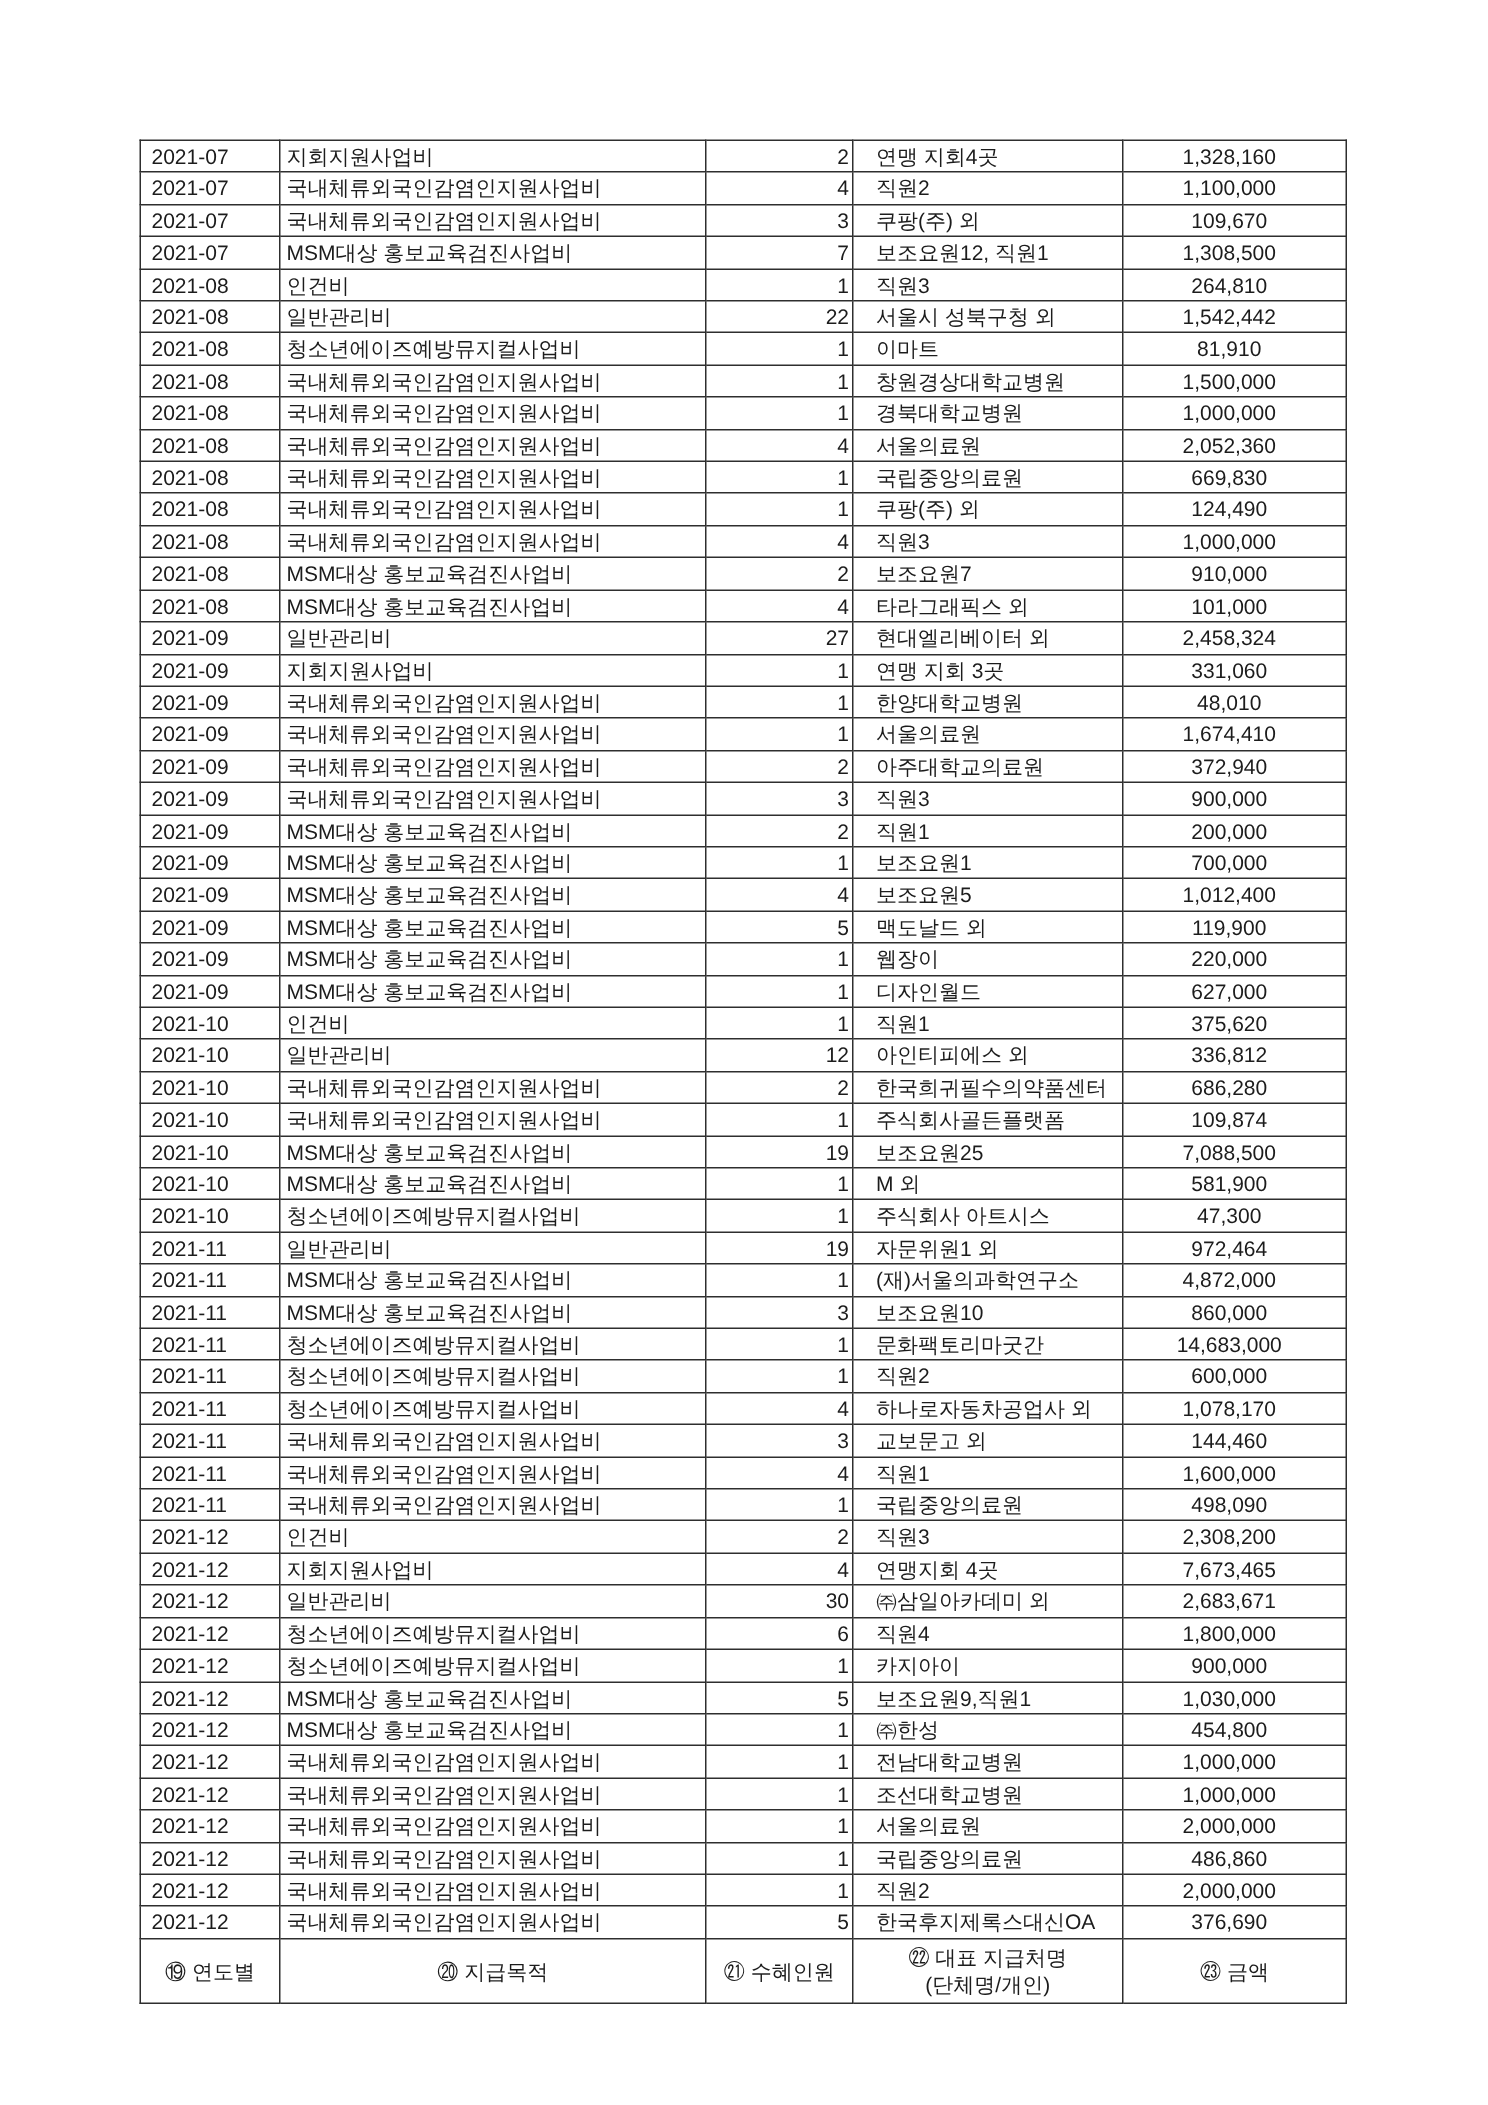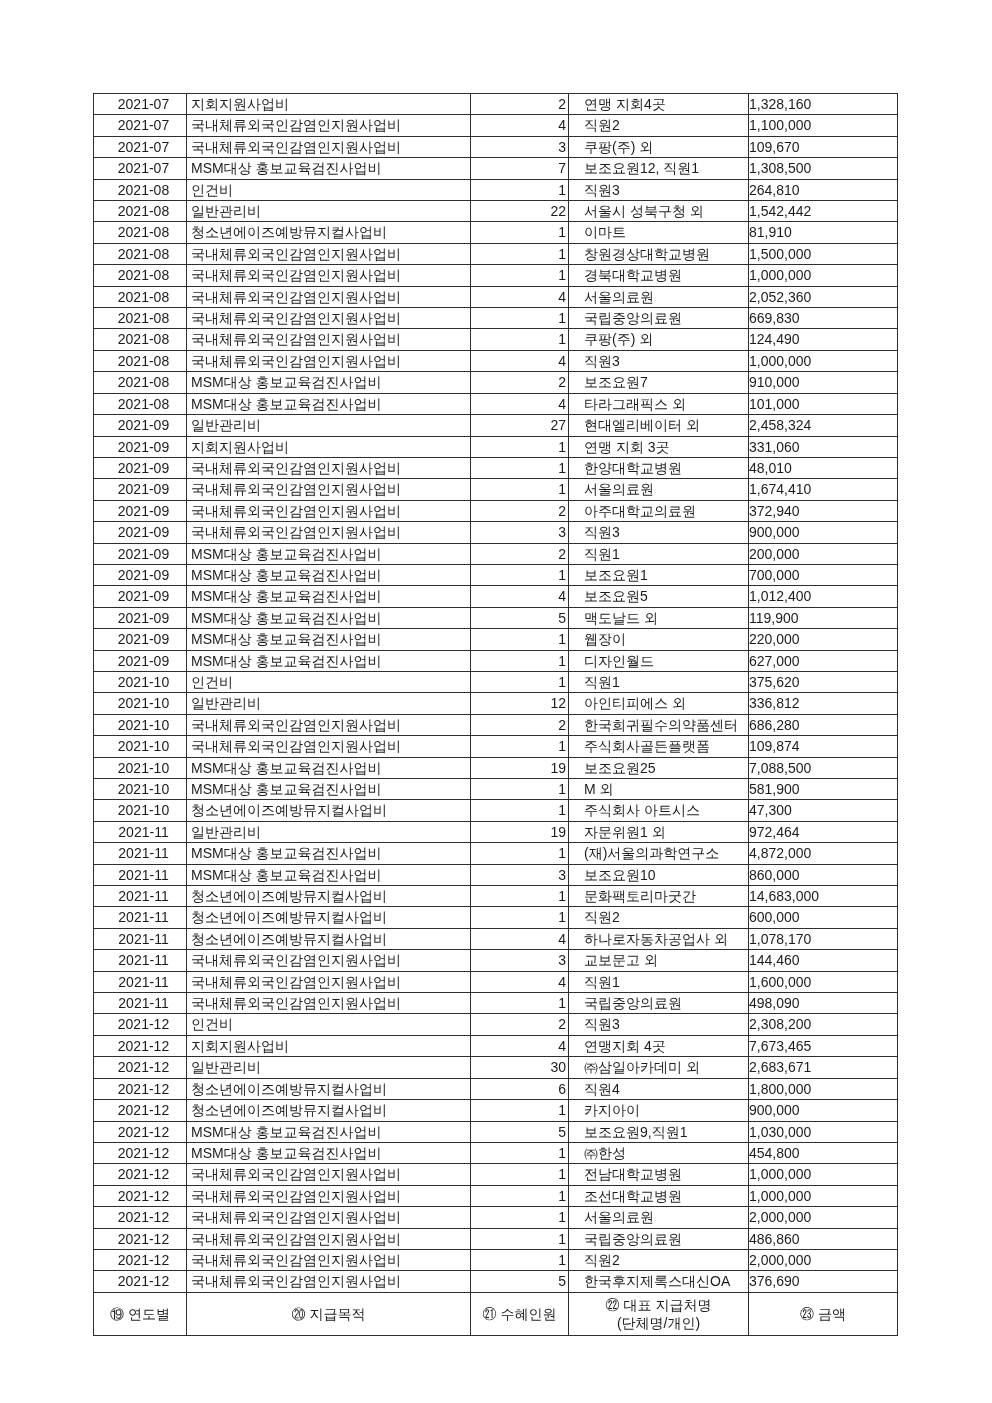--- a/index.html
+++ b/index.html
@@ -15,25 +15,25 @@
     border-collapse:collapse;table-layout:fixed;
     font-size:14px;
   }
   td,th{
     border:1px solid #2e2e2e;
     overflow:hidden;white-space:nowrap;
     font-weight:normal;
     padding:0;
   }
   tbody td{height:20.4px;line-height:20.4px;}
-  .c-date{padding-left:7px;text-align:center;}
+  .c-date{padding-left:7px;}
   .c-purpose{padding-left:4px;margin-top:48px;}
   .c-count{text-align:right;padding-right:2px;}
   .c-payee{padding-left:15px;}
-  .c-amount{text-align:left;padding-right:7px;}
+  .c-amount{text-align:center;padding-right:7px;}
   tfoot th{
     height:42px;text-align:center;vertical-align:middle;
     white-space:pre-line;line-height:1.3;font-size:14px;
   }
 </style>
 </head>
 <body>
 
 <div class="page">
   <table class="ledger">

